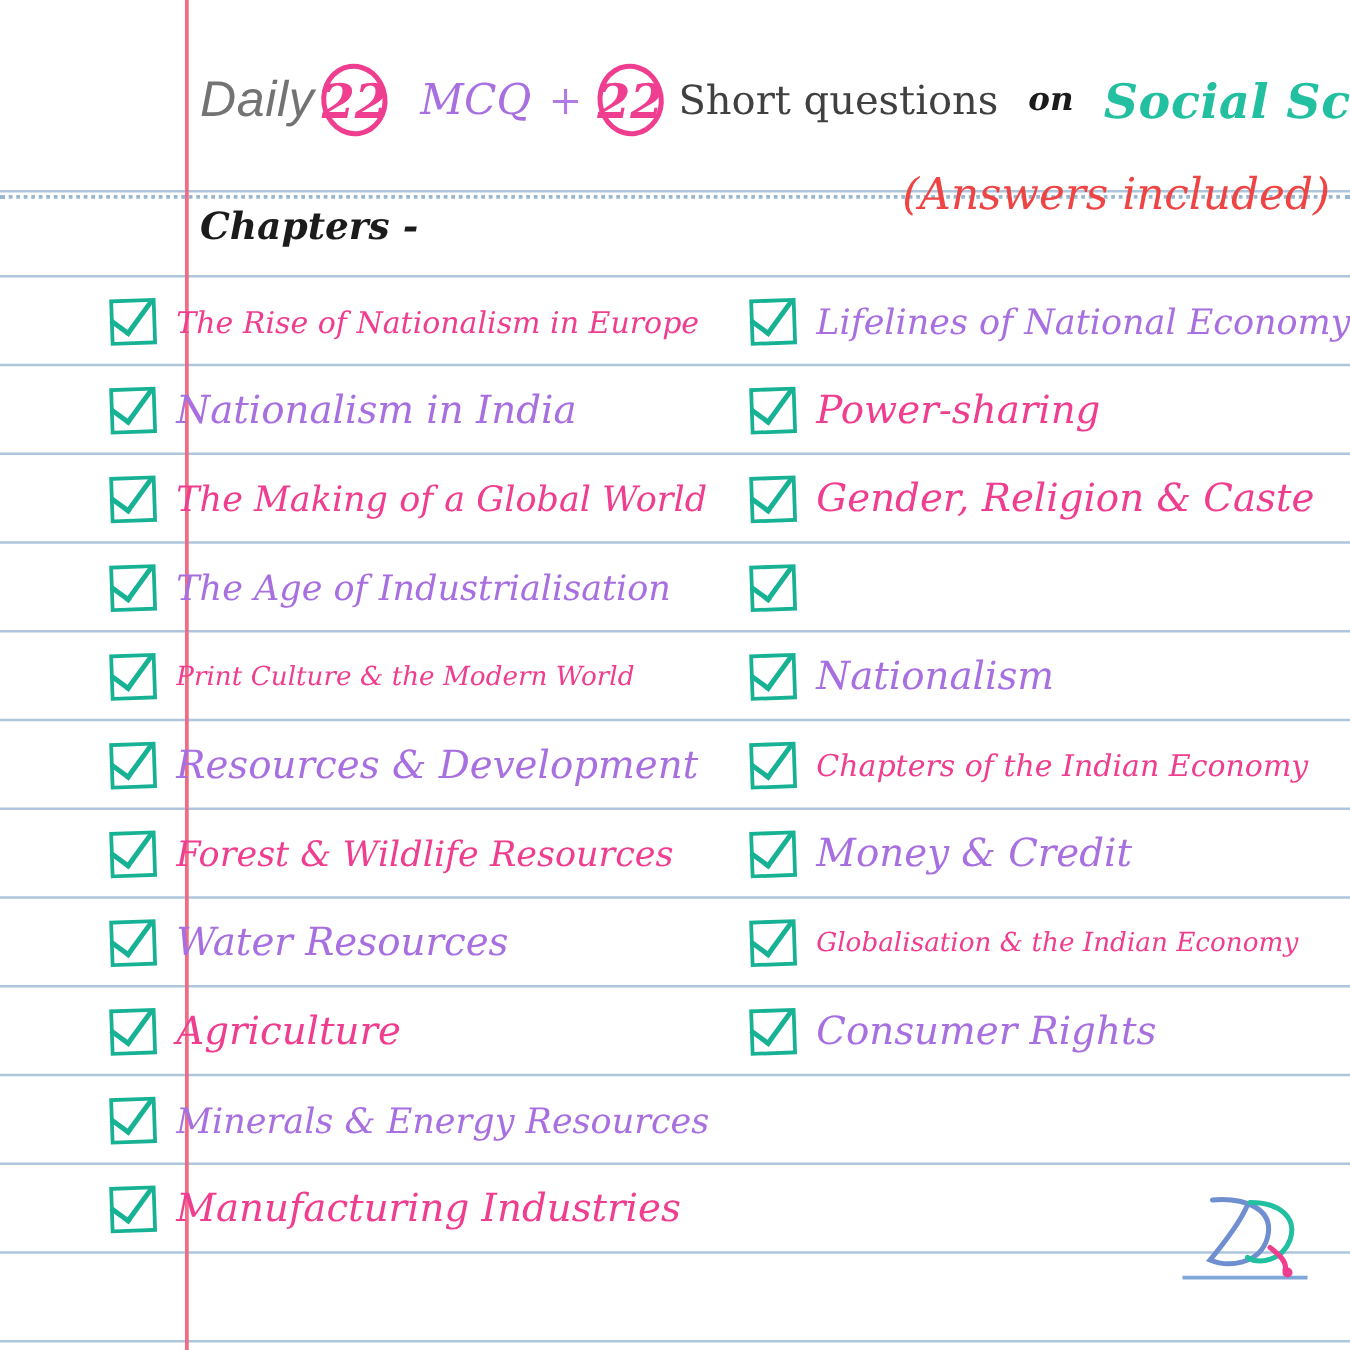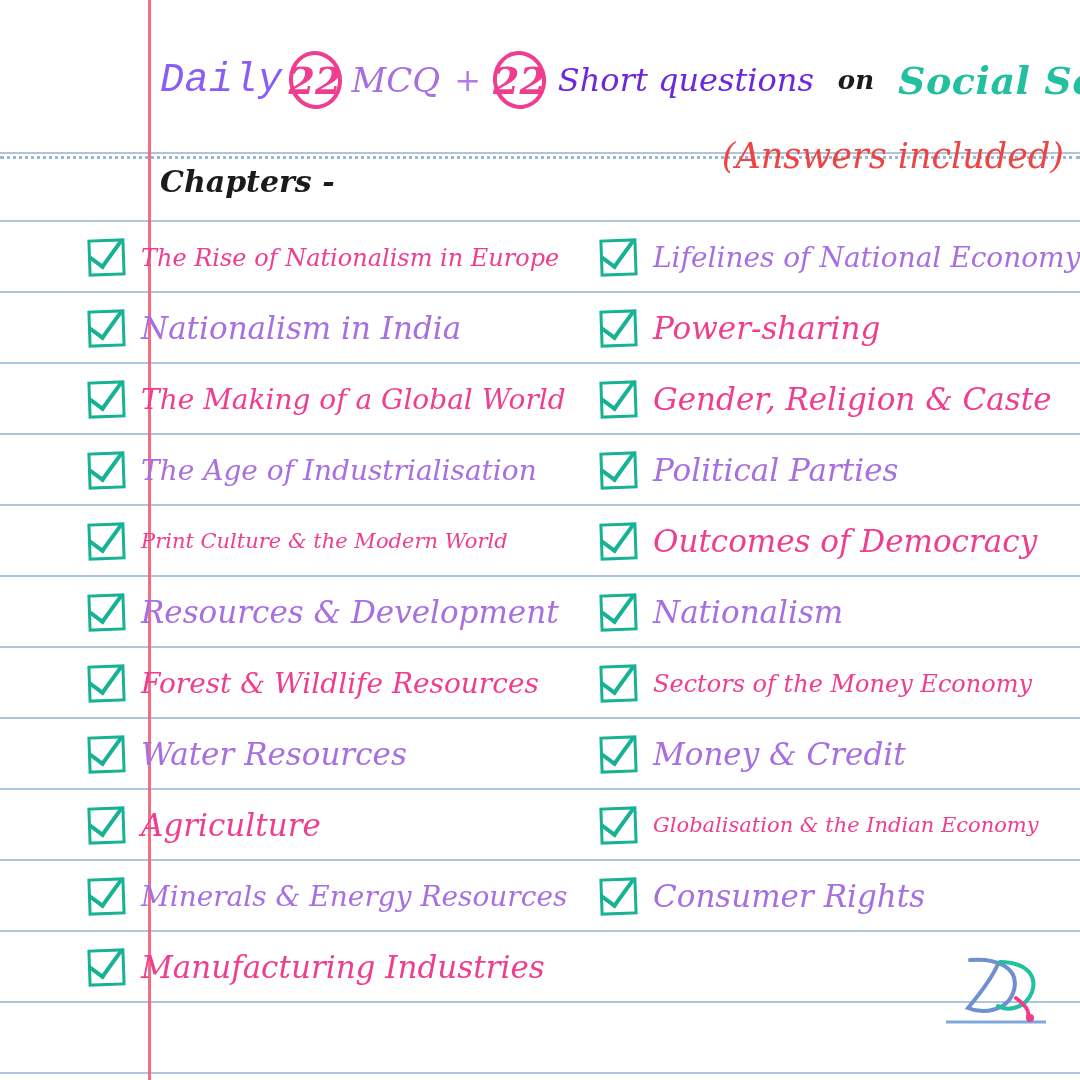--- a/index.html
+++ b/index.html
@@ -54,24 +54,24 @@
     position: absolute;
     top: 42px;
     left: 160px;
     width: 910px;
     height: 76px;
     display: flex;
     align-items: center;
     white-space: nowrap;
   }
   .h-daily {
-    font-family: Liberation Mono, monospace;
+    font-family: Liberation Sans, sans-serif;
     font-size: 40px;
     font-style: italic;
-    color: #8b5cf6;
+    color: #737373;
     letter-spacing: .5px;
   }
   .circle-num {
     position: relative;
     display: inline-flex;
     align-items: center;
     justify-content: center;
     width: 74px;
     height: 58px;
     margin: 0 6px;
@@ -89,34 +89,33 @@
     font-style: italic;
     font-weight: bold;
     font-size: 38px;
     color: #ef3d8f;
   }
   .h-mcq {
     font-family: "DejaVu Serif", serif;
     font-style: italic;
     font-size: 34px;
     color: #a86fe0;
-    margin: 0 8px 0 4px;
+    margin: 0 8px 0 20px;
   }
   .h-plus {
     font-family: "DejaVu Serif", serif;
     font-style: italic;
     font-size: 32px;
     color: #b07be6;
     margin: 0 6px;
   }
   .h-short {
     font-family: "DejaVu Serif", serif;
-    font-style: italic;
     font-size: 32px;
-    color: #6d28d9;
+    color: #404040;
     margin-left: 6px;
   }
   .h-on {
     font-family: "DejaVu Serif", serif;
     font-style: italic;
     font-weight: bold;
     font-size: 26px;
     color: #1b1b1b;
     margin: 0 24px;
   }
@@ -313,33 +312,28 @@
         <div class="item">
           <span class="checkbox"></span>
           <span class="item-label c-pink s-lg">Power-sharing</span>
         </div>
         <div class="item">
           <span class="checkbox"></span>
           <span class="item-label c-pink s-lg">Gender, Religion &amp; Caste</span>
         </div>
         <div class="item">
           <span class="checkbox"></span>
-          <span class="item-label c-purple s-lg">Political Parties</span>
-        </div>
-        <div class="item">
-          <span class="checkbox"></span>
-          <span class="item-label c-pink s-lg">Outcomes of Democracy</span>
         </div>
         <div class="item">
           <span class="checkbox"></span>
           <span class="item-label c-purple s-lg">Nationalism</span>
         </div>
         <div class="item">
           <span class="checkbox"></span>
-          <span class="item-label c-pink s-sm">Sectors of the Money Economy</span>
+          <span class="item-label c-pink s-sm">Chapters of the Indian Economy</span>
         </div>
         <div class="item">
           <span class="checkbox"></span>
           <span class="item-label c-purple s-lg">Money &amp; Credit</span>
         </div>
         <div class="item">
           <span class="checkbox"></span>
           <span class="item-label c-pink s-xs">Globalisation &amp; the Indian Economy</span>
         </div>
         <div class="item">

